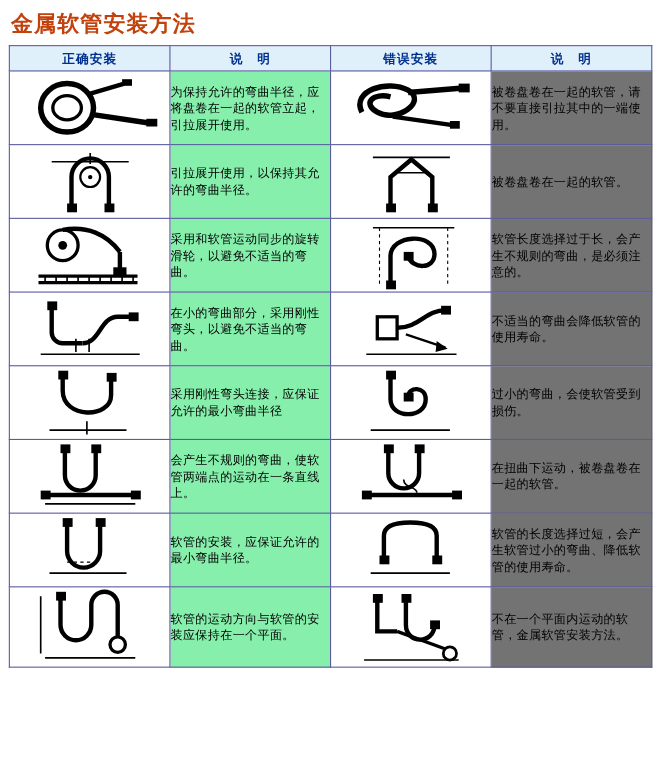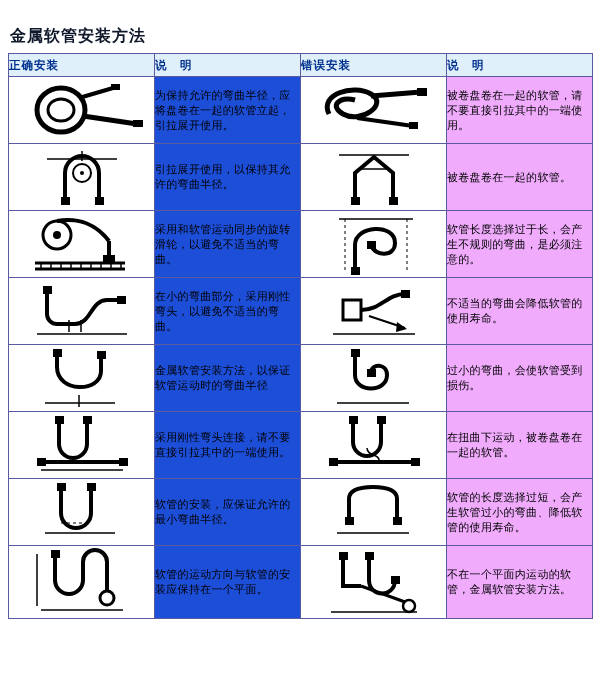--- a/index.html
+++ b/index.html
@@ -14,66 +14,66 @@
     overflow: hidden;
   }
   .page {
     position: relative;
     width: 600px;
     height: 698px;
     box-sizing: border-box;
     padding: 6px 8px 0 8px;
   }
   .page-title {
-    font-size: 16px;
+    font-size: 20px;
     font-weight: bold;
-    color: #0f172a;
+    color: #c2410c;
     letter-spacing: 1px;
-    margin: 20px 0 6px 2px;
+    margin: 2px 0 6px 2px;
     font-family: "DejaVu Sans", "Liberation Sans", sans-serif;
   }
   table.hose-table {
     border-collapse: collapse;
     width: 584px;
     table-layout: fixed;
     border: 1px solid #3a3a8a;
   }
   table.hose-table td, table.hose-table th {
     border: 1px solid #5a5aa0;
     padding: 0;
     vertical-align: middle;
   }
   thead th {
     background: #dff0fb;
     color: #00308f;
     font-size: 11.5px;
     font-weight: bold;
     height: 22px;
-    text-align: left;
+    text-align: center;
     letter-spacing: 1px;
   }
   col.c-img { width: 146px; }
   col.c-txt { width: 146px; }
   td.img-cell {
     background: #ffffff;
     text-align: center;
     height: 66px;
     padding: 2px 0;
   }
   td.txt-cell {
-    background: #1d4ed8;
+    background: #86efac;
     color: #000;
     font-size: 11px;
     line-height: 15px;
     padding: 4px 7px;
     text-align: left;
     letter-spacing: 0.3px;
   }
   td.txt-cell.wrong {
-    background: #f0abfc;
+    background: #737373;
     margin-left: 18px;
   }
   .fig {
     display: block;
     margin: 0 auto;
   }
 </style>
 </head>
 <body>
 
@@ -201,21 +201,21 @@
       <tr>
         <td class="img-cell">
           <svg class="fig" width="130" height="66" viewBox="0 0 130 66">
             <path d="M40 8 L40 22 C40 48, 84 48, 84 26 L84 10" fill="none" stroke="#000" stroke-width="4"></path>
             <rect x="36" y="4" width="9" height="8" fill="#000"></rect>
             <rect x="80" y="6" width="9" height="8" fill="#000"></rect>
             <path d="M28 58 L98 58" stroke="#000" stroke-width="1.5"></path>
             <path d="M62 50 L62 62" stroke="#000" stroke-width="1.5"></path>
           </svg>
         </td>
-        <td class="txt-cell">金属软管安装方法，以保证软管运动时的弯曲半径</td>
+        <td class="txt-cell">采用刚性弯头连接，应保证允许的最小弯曲半径</td>
         <td class="img-cell">
           <svg class="fig" width="130" height="66" viewBox="0 0 130 66">
             <path d="M46 8 L46 30 C46 48, 78 48, 78 30 C78 18, 62 18, 62 28" fill="none" stroke="#000" stroke-width="4"></path>
             <rect x="42" y="4" width="9" height="8" fill="#000"></rect>
             <rect x="58" y="24" width="9" height="8" fill="#000"></rect>
             <path d="M28 58 L100 58" stroke="#000" stroke-width="1.5"></path>
           </svg>
         </td>
         <td class="txt-cell wrong">过小的弯曲，会使软管受到损伤。</td>
       </tr>
@@ -225,21 +225,21 @@
           <svg class="fig" width="130" height="62" viewBox="0 0 130 62">
             <path d="M42 6 L42 30 A14 14 0 0 0 70 30 L70 6" fill="none" stroke="#000" stroke-width="4"></path>
             <rect x="38" y="2" width="9" height="8" fill="#000"></rect>
             <rect x="66" y="2" width="9" height="8" fill="#000"></rect>
             <path d="M24 48 L106 48" stroke="#000" stroke-width="4"></path>
             <rect x="20" y="44" width="9" height="8" fill="#000"></rect>
             <rect x="102" y="44" width="9" height="8" fill="#000"></rect>
             <path d="M24 56 L106 56" stroke="#000" stroke-width="1.5"></path>
           </svg>
         </td>
-        <td class="txt-cell">采用刚性弯头连接，请不要直接引拉其中的一端使用。</td>
+        <td class="txt-cell">会产生不规则的弯曲，使软管两端点的运动在一条直线上。</td>
         <td class="img-cell">
           <svg class="fig" width="130" height="62" viewBox="0 0 130 62">
             <path d="M44 6 L44 28 A14 14 0 0 0 72 28 L72 6" fill="none" stroke="#000" stroke-width="4"></path>
             <rect x="40" y="2" width="9" height="8" fill="#000"></rect>
             <rect x="68" y="2" width="9" height="8" fill="#000"></rect>
             <path d="M24 48 L106 48" stroke="#000" stroke-width="4"></path>
             <rect x="20" y="44" width="9" height="8" fill="#000"></rect>
             <rect x="102" y="44" width="9" height="8" fill="#000"></rect>
             <path d="M58 34 C58 42, 70 40, 70 46" stroke="#000" stroke-width="1.5" fill="none"></path>
           </svg>

